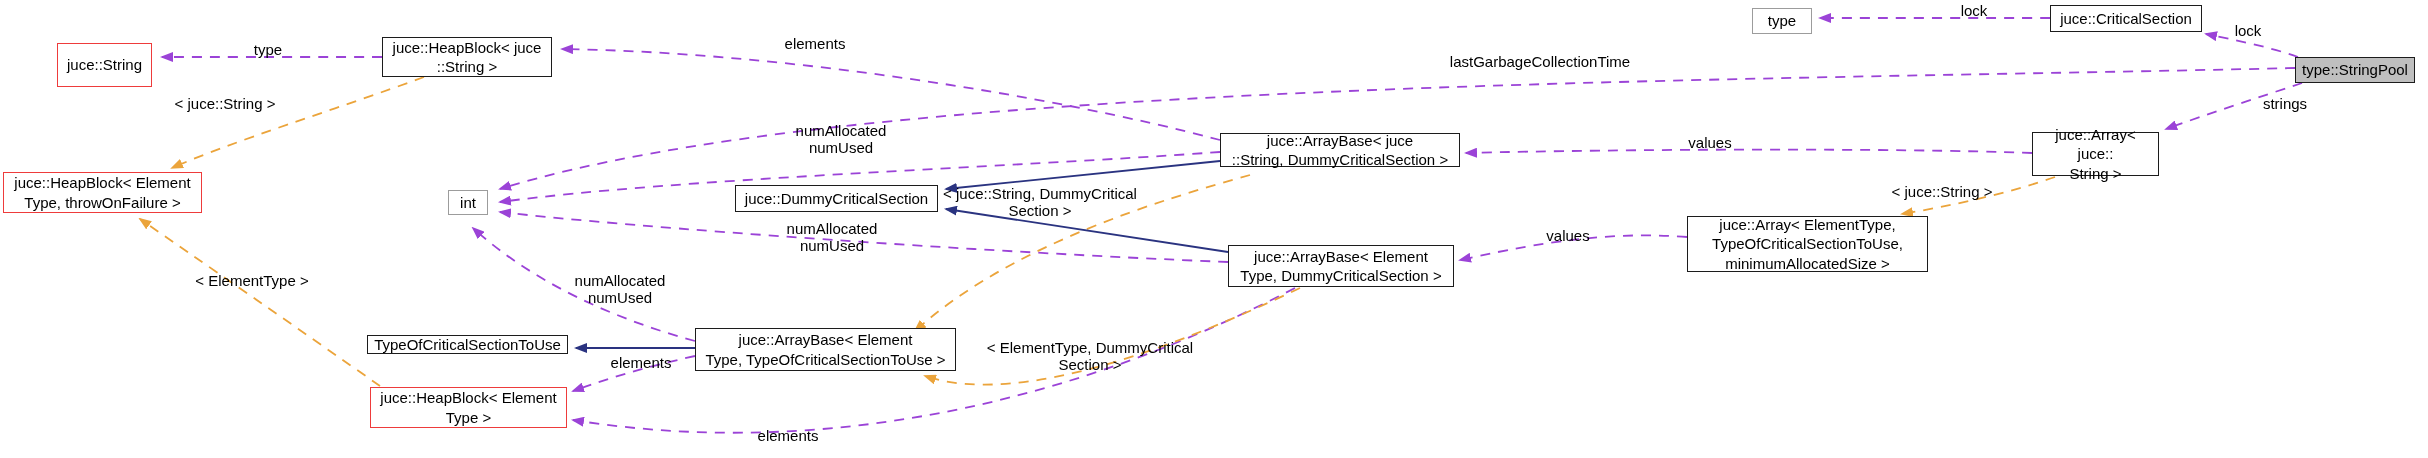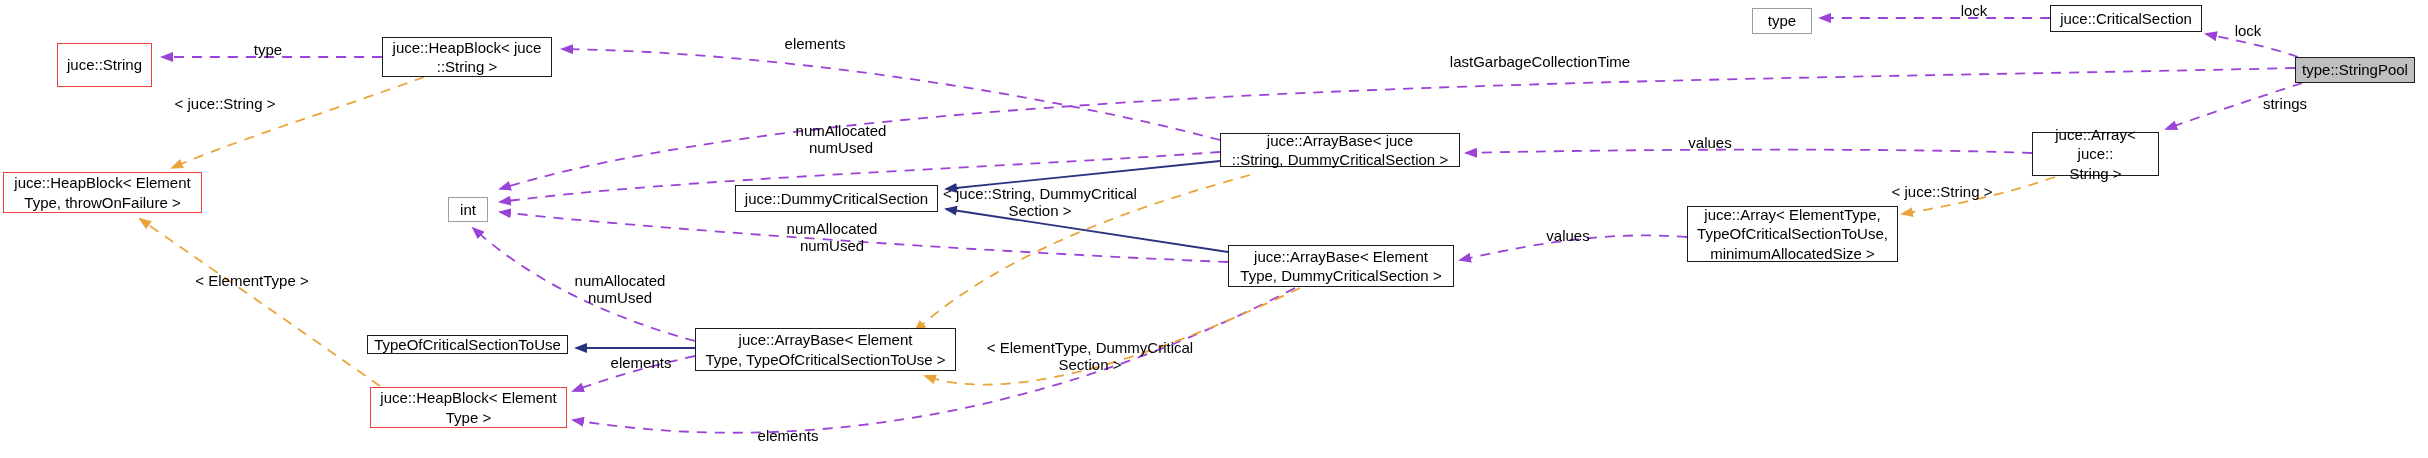--- a/index.html
+++ b/index.html
@@ -77,29 +77,29 @@
 </svg>
 
 <div class="node red" style="left:57px;top:43px;width:95px;height:44px;">juce::String</div>
 <div class="node" style="left:382px;top:37px;width:170px;height:40px;">juce::HeapBlock&lt; juce
 ::String &gt;</div>
 <div class="node gray" style="left:1752px;top:8px;width:60px;height:26px;">type</div>
 <div class="node" style="left:2050px;top:5px;width:152px;height:27px;">juce::CriticalSection</div>
 <div class="node focus" style="left:2295px;top:57px;width:120px;height:26px;">type::StringPool</div>
 <div class="node red" style="left:3px;top:172px;width:199px;height:41px;">juce::HeapBlock&lt; Element
 Type, throwOnFailure &gt;</div>
-<div class="node gray" style="left:448px;top:197px;width:40px;height:25px;">int</div>
+<div class="node gray" style="left:448px;top:190px;width:40px;height:25px;">int</div>
 <div class="node" style="left:735px;top:185px;width:203px;height:27px;">juce::DummyCriticalSection</div>
 <div class="node" style="left:1220px;top:133px;width:240px;height:34px;">juce::ArrayBase&lt; juce
 ::String, DummyCriticalSection &gt;</div>
 <div class="node" style="left:1228px;top:245px;width:226px;height:42px;">juce::ArrayBase&lt; Element
 Type, DummyCriticalSection &gt;</div>
 <div class="node" style="left:2032px;top:132px;width:127px;height:44px;">juce::Array&lt; juce::
 String &gt;</div>
-<div class="node" style="left:1687px;top:206px;width:211px;height:56px;">juce::Array&lt; ElementType,
+<div class="node" style="left:1687px;top:216px;width:241px;height:56px;">juce::Array&lt; ElementType,
 TypeOfCriticalSectionToUse,
 minimumAllocatedSize &gt;</div>
 <div class="node" style="left:367px;top:335px;width:201px;height:19px;">TypeOfCriticalSectionToUse</div>
 <div class="node" style="left:695px;top:328px;width:261px;height:43px;">juce::ArrayBase&lt; Element
 Type, TypeOfCriticalSectionToUse &gt;</div>
 <div class="node red" style="left:370px;top:387px;width:197px;height:41px;">juce::HeapBlock&lt; Element
 Type &gt;</div>
 
 <div class="elabel" style="left:268px;top:50px;">type</div>
 <div class="elabel" style="left:815px;top:44px;">elements</div>

